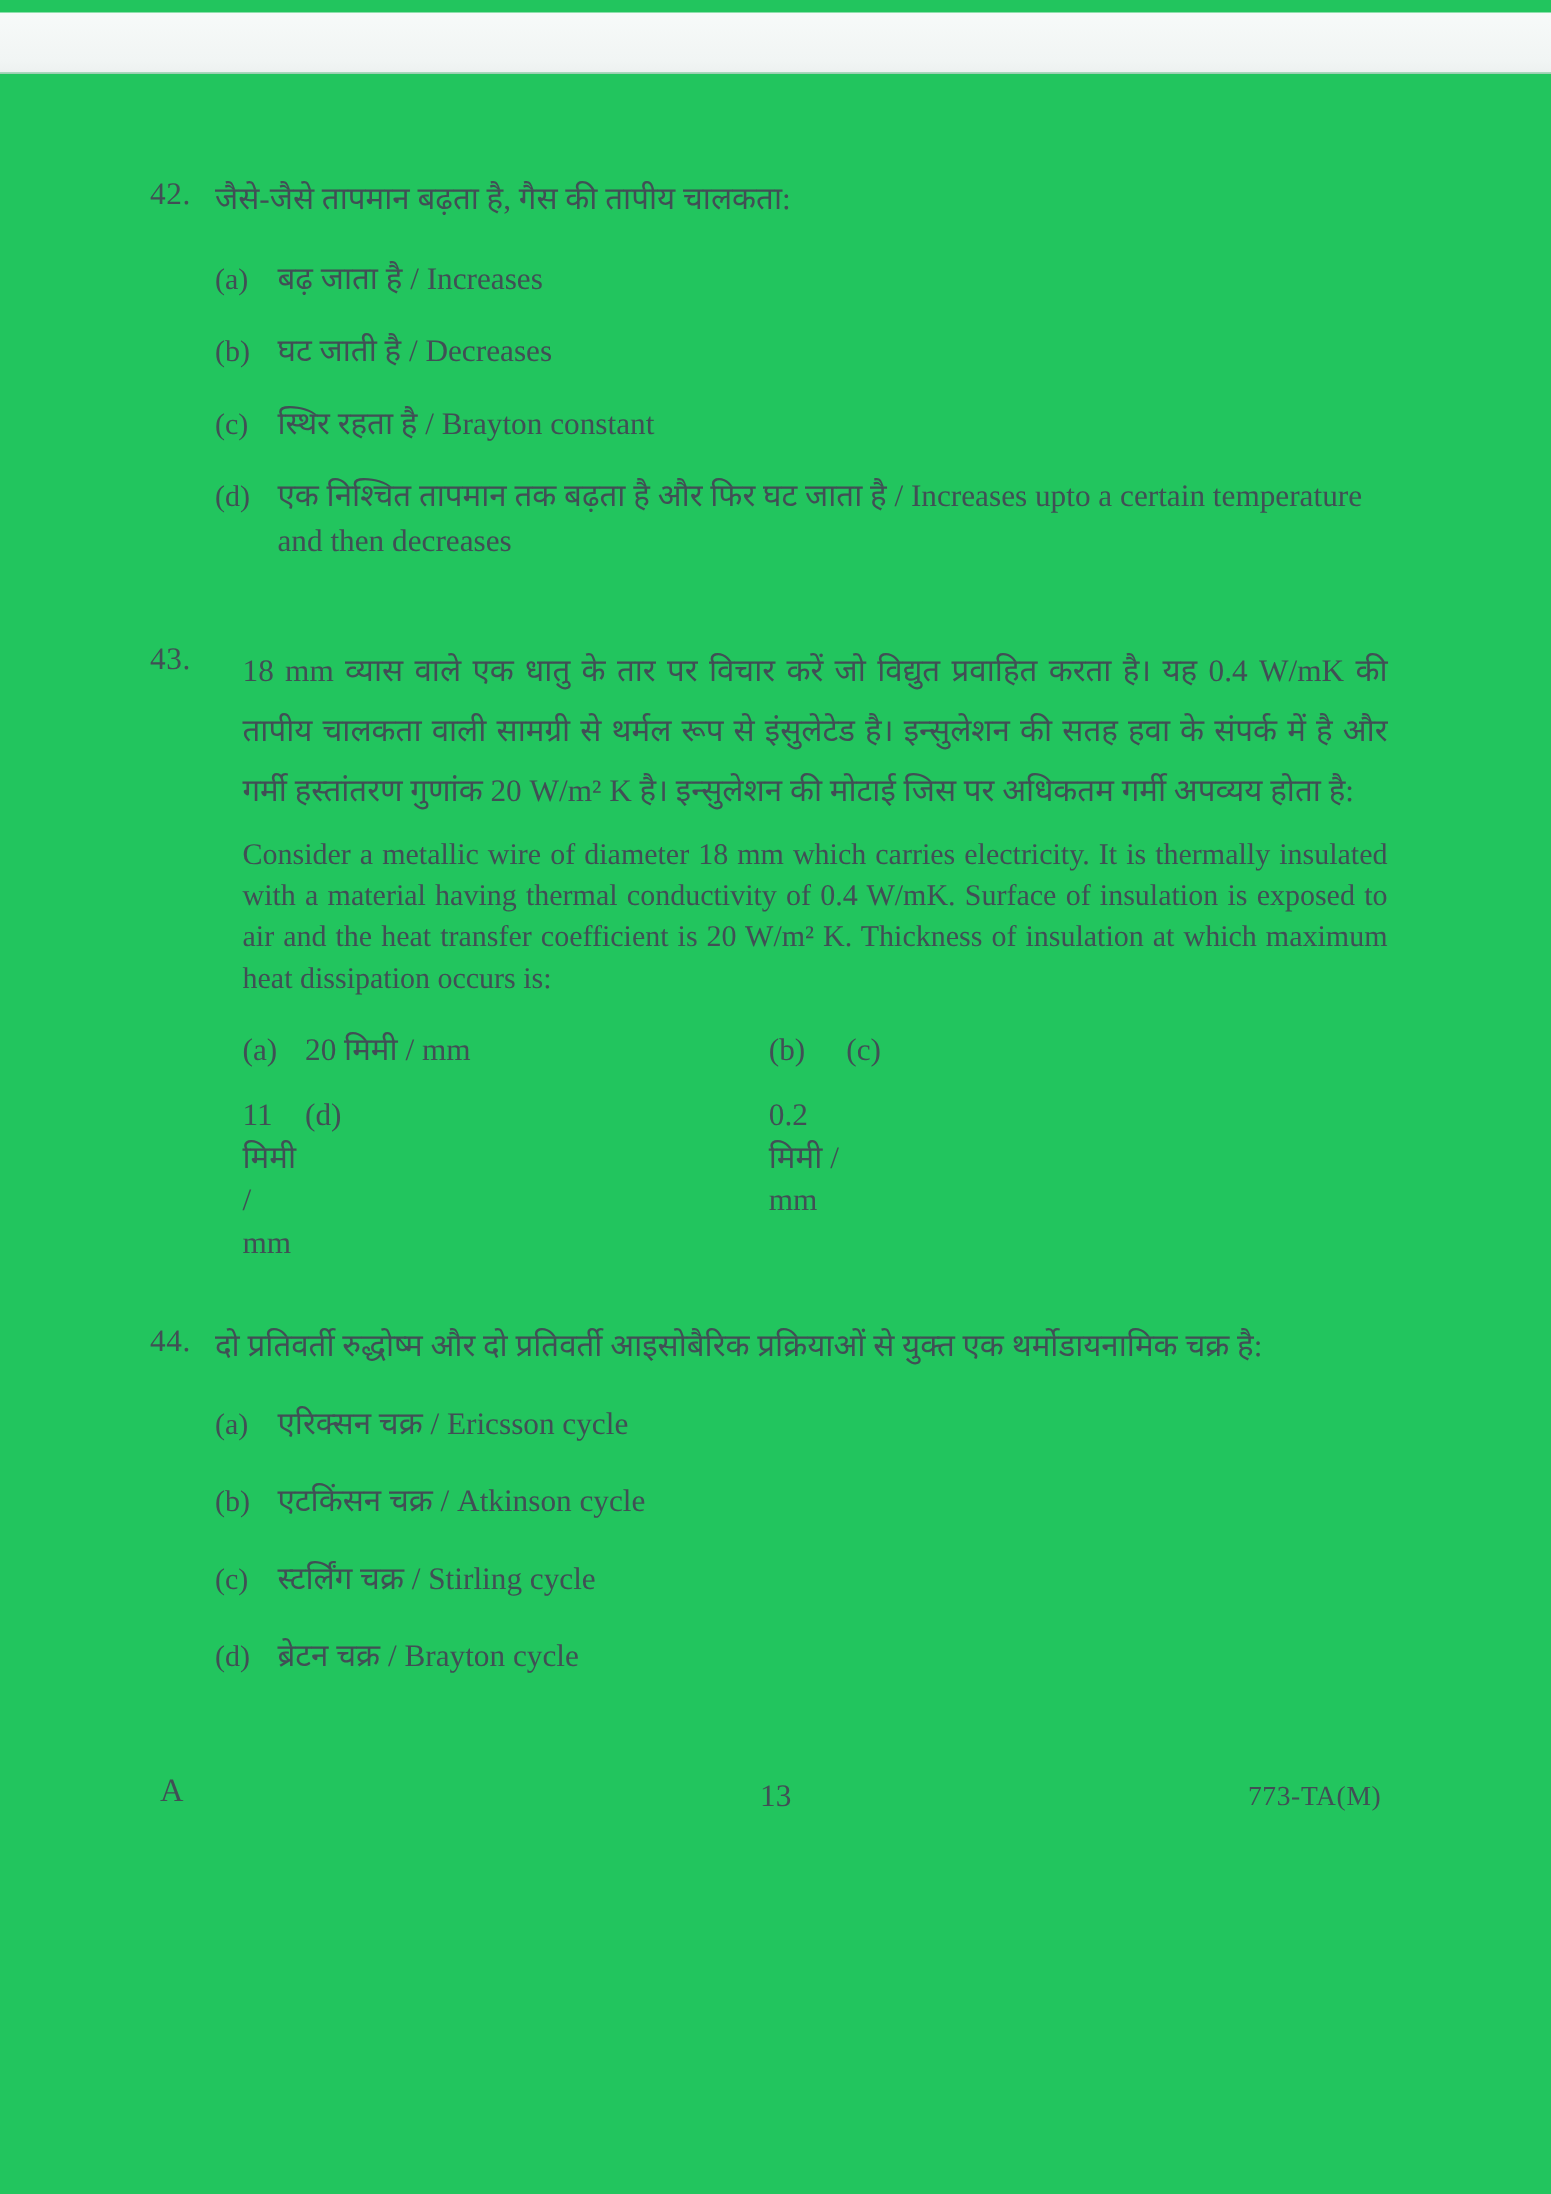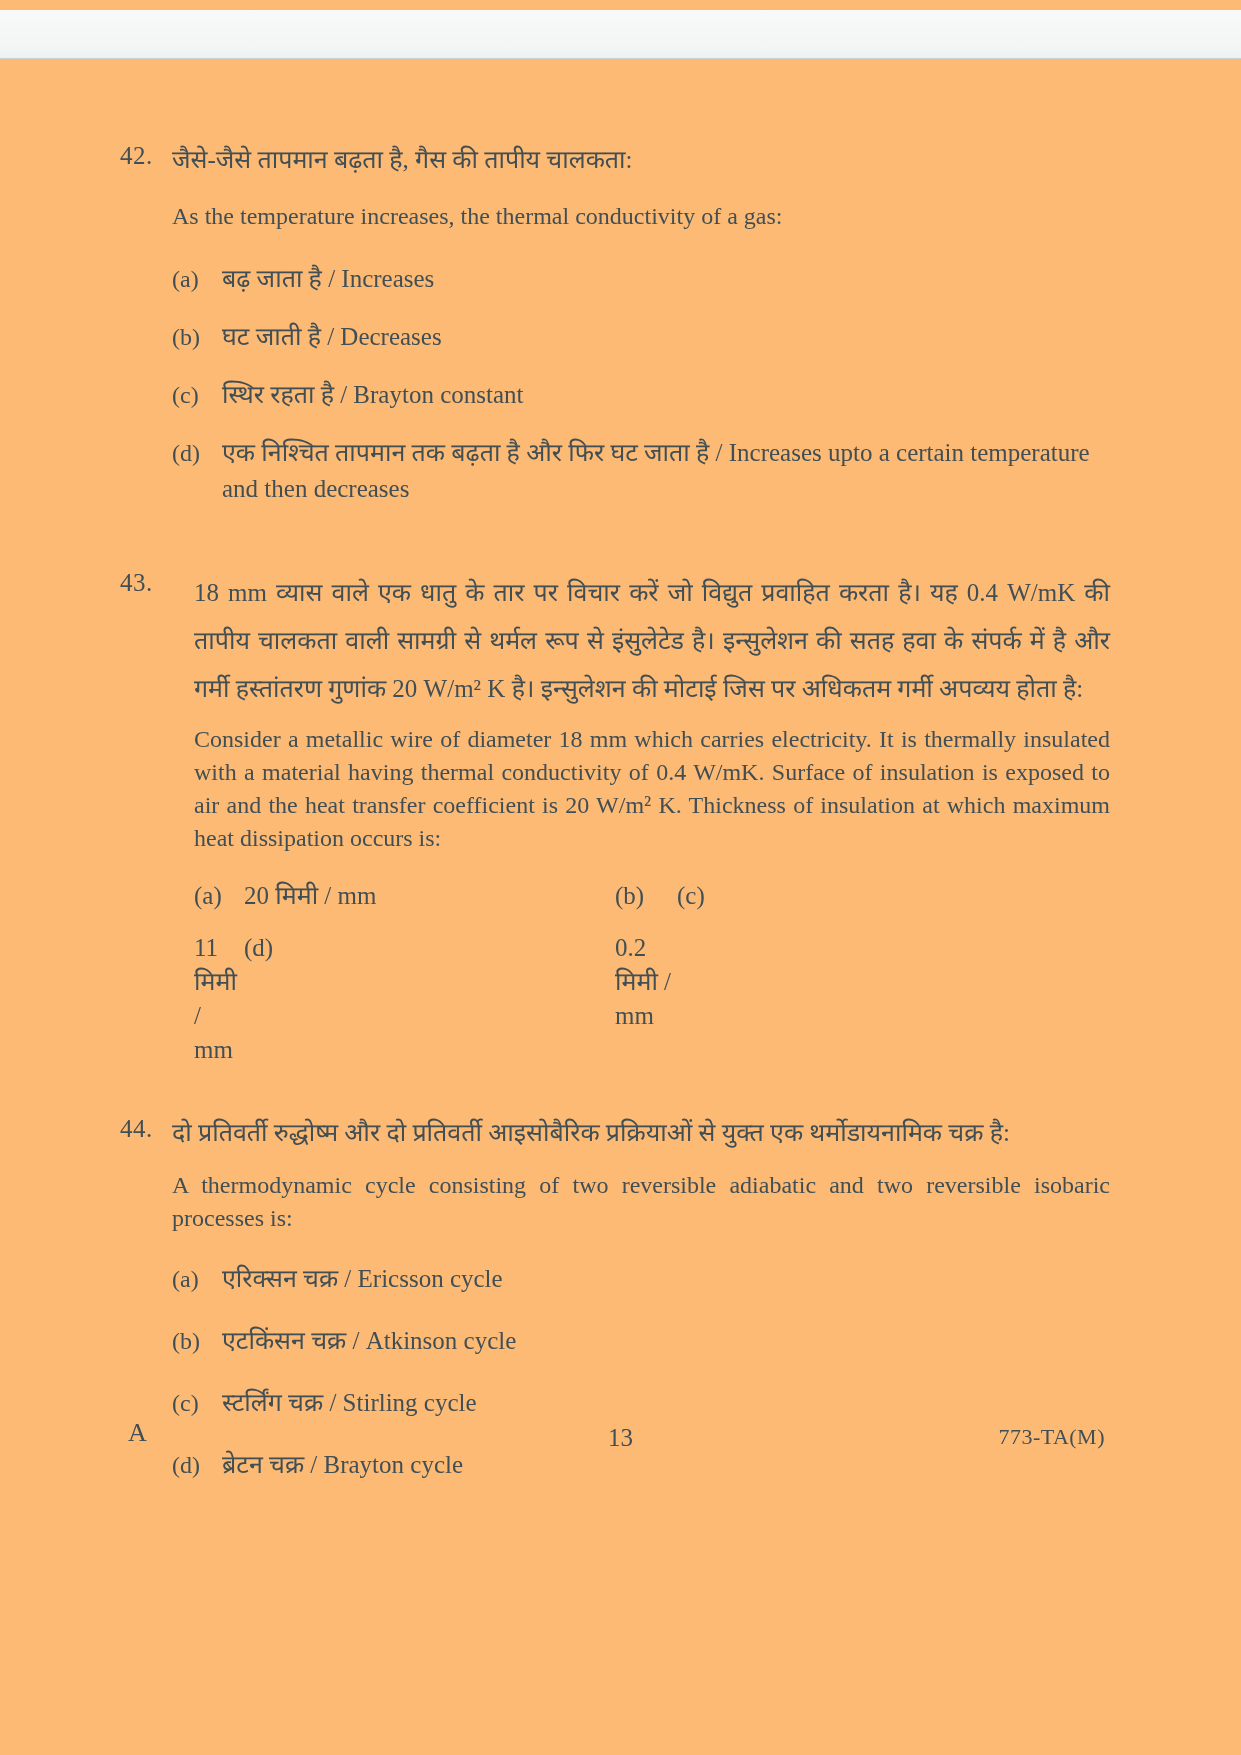--- a/index.html
+++ b/index.html
@@ -2,21 +2,21 @@
 <html><head>
 <meta charset="utf-8">
 <style>
   * { margin: 0; padding: 0; box-sizing: border-box; }
   html, body { background: #e8e8e8; }
   .page {
     position: relative;
     width: 1241px;
     height: 1755px;
     margin: 0 auto;
-    background: #fdba74;
+    background: #22c55e;
     font-family: "Liberation Serif", "DejaVu Serif", serif;
     color: #414f55;
     overflow: hidden;
   }
   .scan-band {
     position: absolute;
     top: 10px; left: 0; right: 0;
     height: 49px;
     background: linear-gradient(180deg, #f7faf9 0%, #f1f5f4 80%, #edf1f0 100%);
     border-bottom: 1px solid #c9d2d0;
@@ -101,21 +101,20 @@
 <div class="page">
 
   <div class="scan-band"></div>
 
   <div class="content">
 
     <div class="question">
       <div class="qnum">42.</div>
       <div class="qbody">
         <div class="hi">जैसे-जैसे तापमान बढ़ता है, गैस की तापीय चालकता:</div>
-        <div class="en q42-en">As the temperature increases, the thermal conductivity of a gas:</div>
         <div class="q42-opts">
           <div class="option">
             <span class="opt-label">(a)</span>
             <span class="opt-text">बढ़ जाता है / Increases</span>
           </div>
           <div class="option">
             <span class="opt-label">(b)</span>
             <span class="opt-text">घट जाती है / Decreases</span>
           </div>
           <div class="option">
@@ -144,21 +143,20 @@
           <span class="opt-label">(d)</span>
           <span class="opt-text">0.2 मिमी / mm</span>
         </div>
       </div>
     </div>
 
     <div class="question q44">
       <div class="qnum">44.</div>
       <div class="qbody">
         <div class="hi">दो प्रतिवर्ती रुद्धोष्म और दो प्रतिवर्ती आइसोबैरिक प्रक्रियाओं से युक्त एक थर्मोडायनामिक चक्र है:</div>
-        <div class="en para q44-en">A thermodynamic cycle consisting of two reversible adiabatic and two reversible isobaric processes is:</div>
         <div class="q44-opts">
           <div class="option">
             <span class="opt-label">(a)</span>
             <span class="opt-text">एरिक्सन चक्र / Ericsson cycle</span>
           </div>
           <div class="option">
             <span class="opt-label">(b)</span>
             <span class="opt-text">एटकिंसन चक्र / Atkinson cycle</span>
           </div>
           <div class="option">

